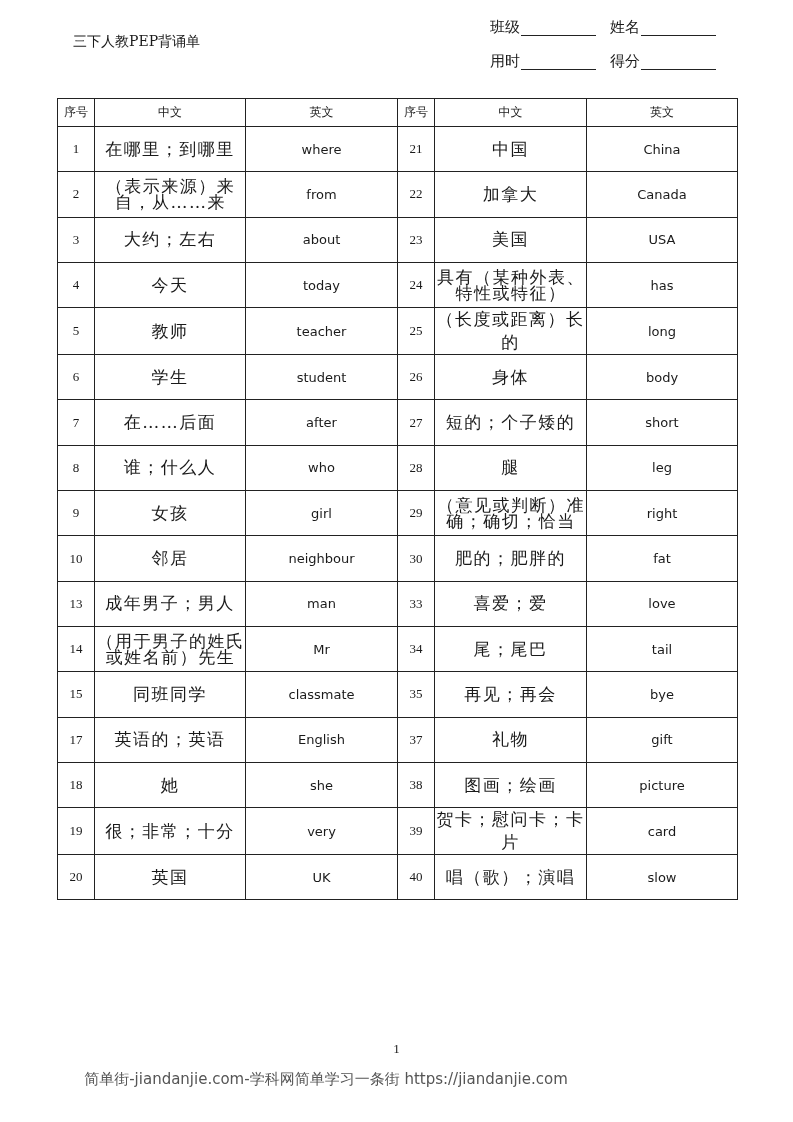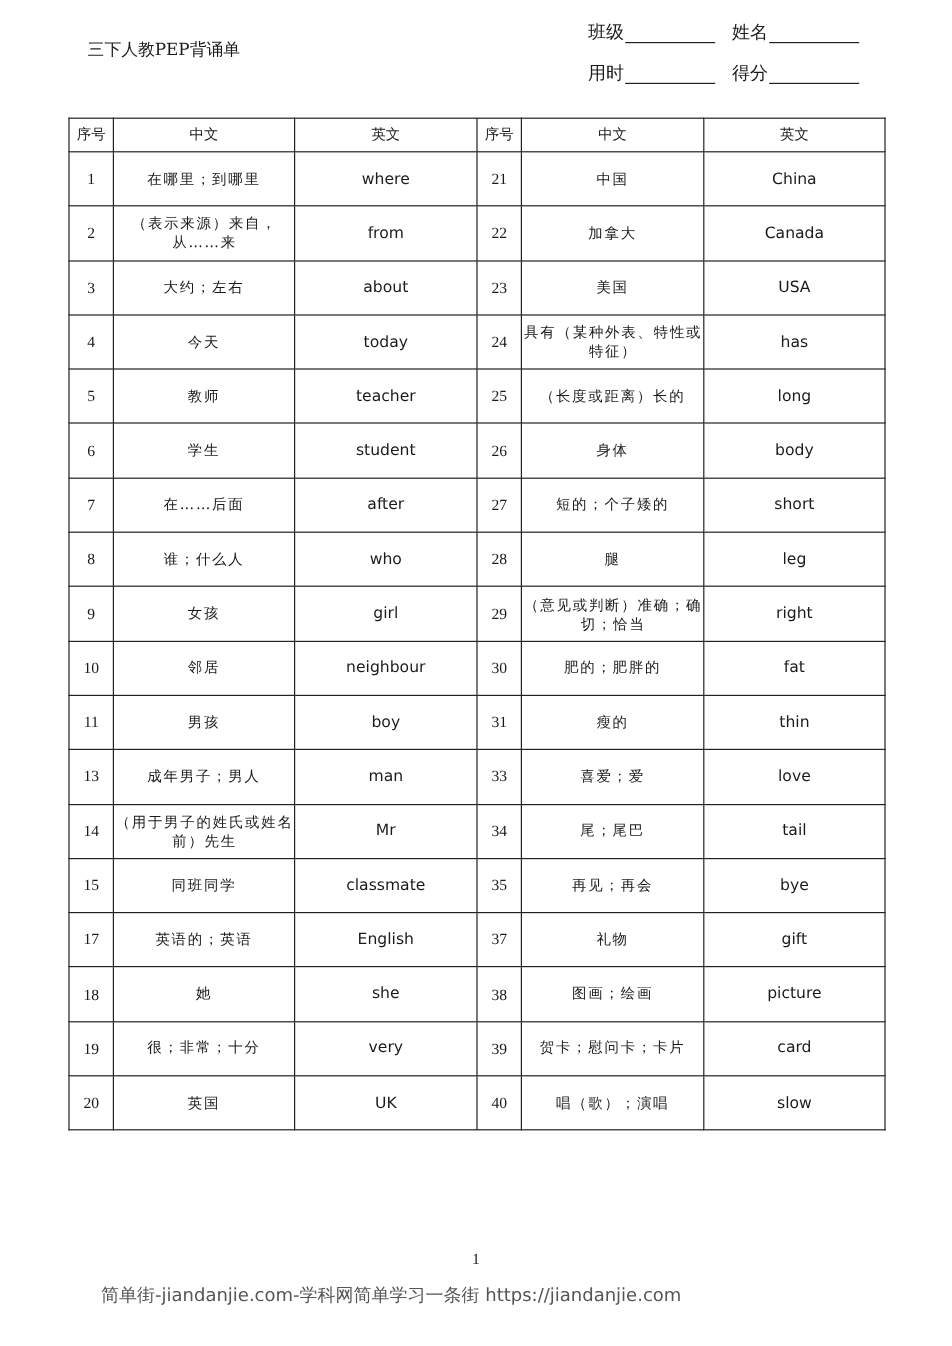--- a/index.html
+++ b/index.html
@@ -24,21 +24,21 @@
   }
   table.words td, table.words th {
     border: 1px solid #222; padding: 0; text-align: center; vertical-align: middle;
   }
   table.words th {
     height: 27px; font-weight: normal;
     font-family: Liberation Mono, monospace; font-size: 12px;
   }
   table.words td { height: 44.3px; }
   .num { font-family: "Liberation Serif", "DejaVu Serif", serif; font-size: 13px; }
-  .cn { font-family: "DejaVu Serif", "Liberation Serif", serif; font-size: 12px; letter-spacing: 1.5px; }
+  .cn { font-family: "DejaVu Serif", "Liberation Serif", serif; font-size: 17px; letter-spacing: 1.5px; }
   .cn.left { text-align: center; padding-left: 1px; line-height: 16px; }
   .en { font-family: "DejaVu Sans", "Liberation Sans", sans-serif; font-size: 13px; }
   .page-num {
     position: absolute; left: 0; width: 793px; top: 1041px; text-align: center;
     font-family: "Liberation Serif", serif; font-size: 13px;
   }
   .footer {
     position: absolute; left: 0; width: 652px; top: 1070px; text-align: center;
     font-family: "DejaVu Sans", "Liberation Sans", sans-serif; font-size: 15px; color: #555;
   }
@@ -165,28 +165,20 @@
       </tr>
       <tr>
         <td class="num">10</td>
         <td class="cn">邻居</td>
         <td class="en">neighbour</td>
         <td class="num">30</td>
         <td class="cn">肥的；肥胖的</td>
         <td class="en">fat</td>
       </tr>
       <tr>
-        <td class="num">11</td>
-        <td class="cn">男孩</td>
-        <td class="en">boy</td>
-        <td class="num">31</td>
-        <td class="cn">瘦的</td>
-        <td class="en">thin</td>
-      </tr>
-      <tr>
         <td class="num">13</td>
         <td class="cn">成年男子；男人</td>
         <td class="en">man</td>
         <td class="num">33</td>
         <td class="cn">喜爱；爱</td>
         <td class="en">love</td>
       </tr>
       <tr>
         <td class="num">14</td>
         <td class="cn left">（用于男子的姓氏或姓名前）先生</td>

